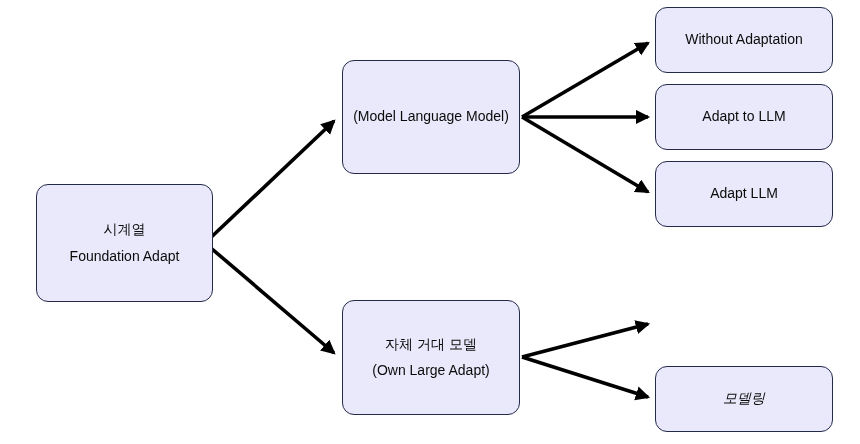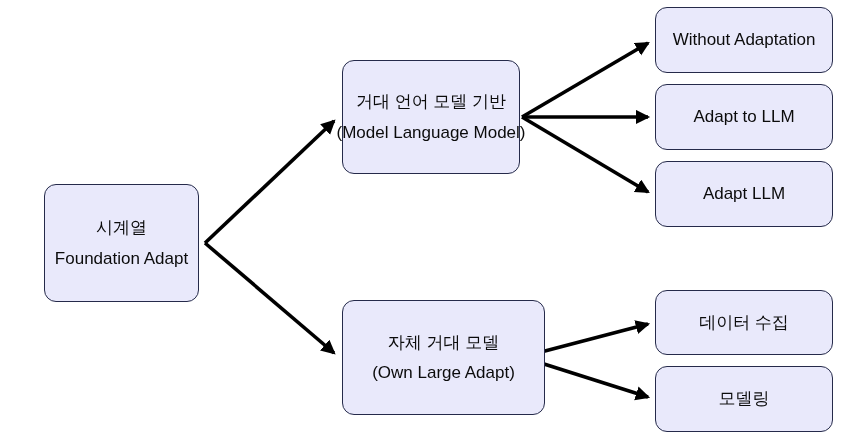--- a/index.html
+++ b/index.html
@@ -33,35 +33,35 @@
     border-radius: 12px;
     display: flex;
     flex-direction: column;
     align-items: center;
     justify-content: center;
     text-align: center;
     gap: 9px;
     padding: 6px 10px;
   }
   .node .line {
-    font-size: 17px;
+    font-size: 14px;
     line-height: 1.25;
     color: var(--text);
     white-space: nowrap;
   }
   
-  .node-root   { left: 44px;  top: 184px; width: 155px; height: 118px; }
+  .node-root   { left: 36px;  top: 184px; width: 177px; height: 118px; }
   .node-llm    { left: 342px; top: 60px;  width: 178px; height: 114px; }
-  .node-own    { left: 342px; top: 300px; width: 203px; height: 115px; }
+  .node-own    { left: 342px; top: 300px; width: 178px; height: 115px; }
   .leaf        { left: 655px; width: 178px; height: 66px; }
   .leaf-0 { top: 7px; }
   .leaf-1 { top: 84px; }
   .leaf-2 { top: 161px; }
   .leaf-3 { top: 290px; height: 65px; }
-  .leaf-4 { top: 366px; }
+  .leaf-4 { top: 366px; font-style: italic; }
   .arrow-line { stroke: var(--arrow); stroke-width: 3.6; fill: none; }
   .arrow-head { fill: var(--arrow); }
 </style>
 </head>
 <body>
 
 <div class="canvas">
 
   <svg class="arrows" viewBox="0 0 860 444" xmlns="http://www.w3.org/2000/svg" aria-hidden="true">
     <defs>
@@ -77,38 +77,34 @@
     <line class="arrow-line" x1="522" y1="357" x2="648" y2="324" marker-end="url(#ah)"></line>
     <line class="arrow-line" x1="522" y1="357" x2="648" y2="397" marker-end="url(#ah)"></line>
   </svg>
 
   <div class="node node-root">
     <div class="line">시계열</div>
     <div class="line">Foundation Adapt</div>
   </div>
 
   <div class="node node-llm">
-    <div class="line">거대 언어 모델 기반</div>
     <div class="line">(Model Language Model)</div>
   </div>
 
   <div class="node node-own">
     <div class="line">자체 거대 모델</div>
     <div class="line">(Own Large Adapt)</div>
   </div>
 
   <div class="node leaf leaf-0">
     <div class="line">Without Adaptation</div>
   </div>
   <div class="node leaf leaf-1">
     <div class="line">Adapt to LLM</div>
   </div>
   <div class="node leaf leaf-2">
     <div class="line">Adapt LLM</div>
   </div>
-  <div class="node leaf leaf-3">
-    <div class="line">데이터 수집</div>
-  </div>
   <div class="node leaf leaf-4">
     <div class="line">모델링</div>
   </div>
 
 </div>
 
 </body></html>

